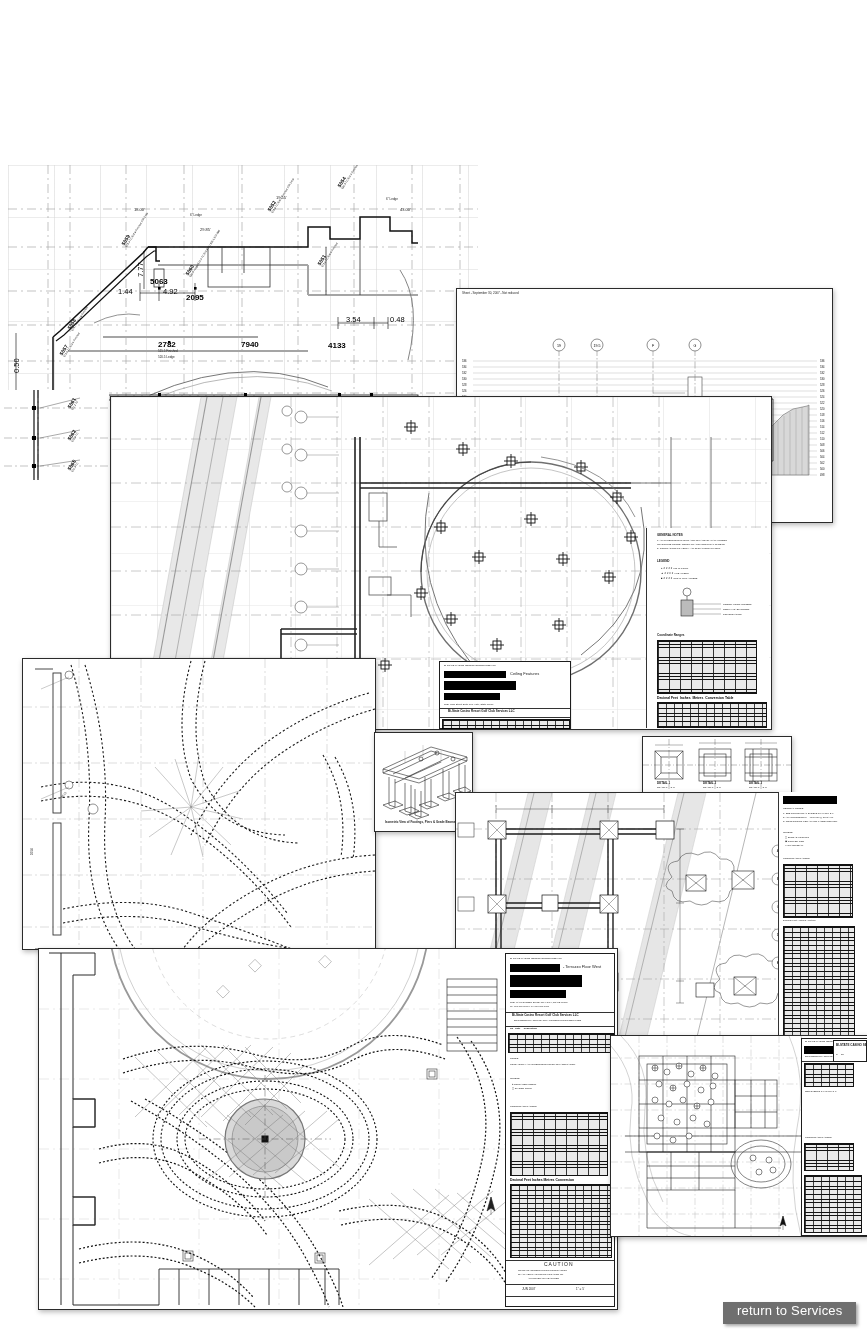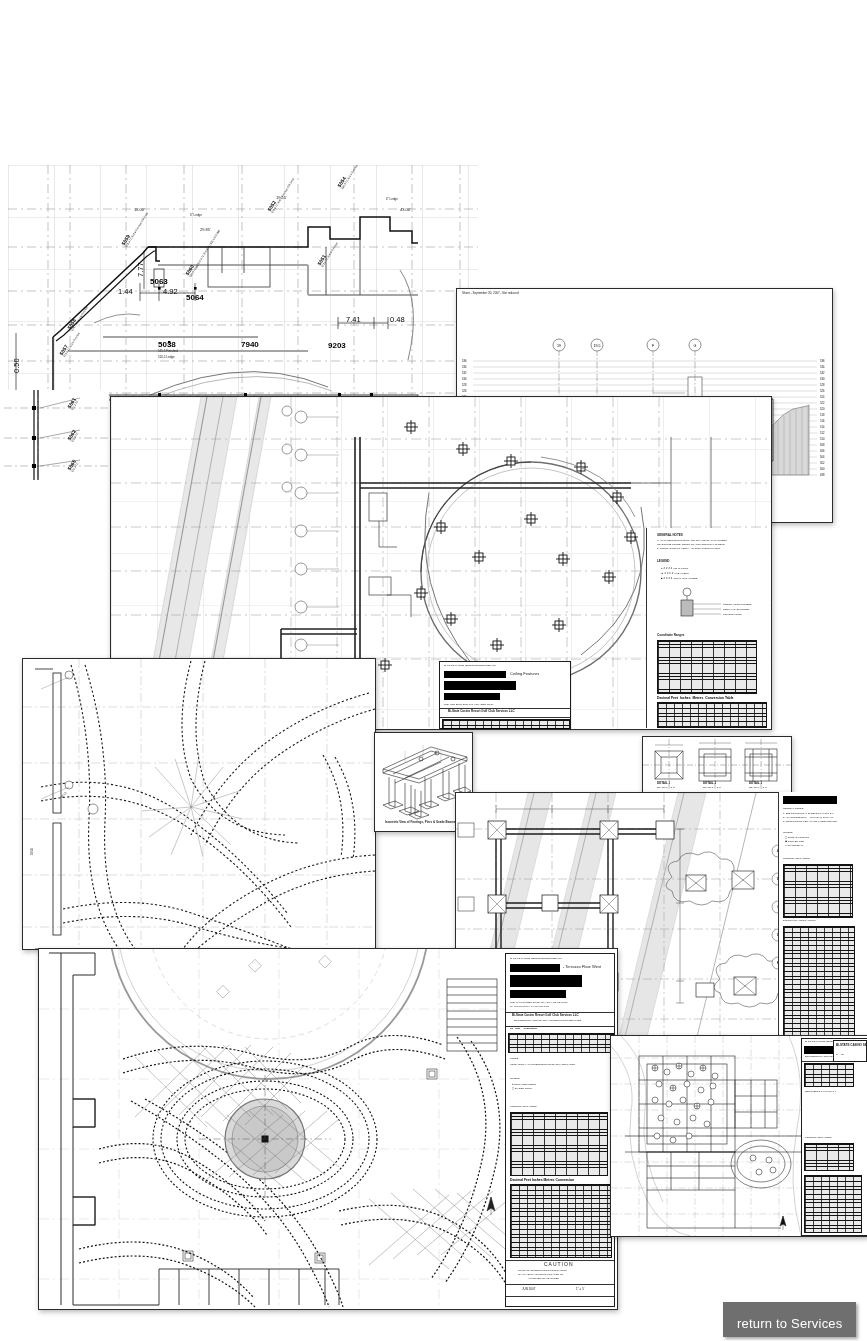--- a/index.html
+++ b/index.html
@@ -54,21 +54,21 @@
     background-image:
       repeating-linear-gradient(to bottom, #000 0 .6px, transparent .6px 2.6px),
       repeating-linear-gradient(to right, rgba(0,0,0,.8) 0 .6px, transparent .6px 8px);}
   .tbl-hdr{position:absolute;font-size:3.4px;font-weight:bold;color:#000;white-space:nowrap;}
   .sectA-title{position:absolute;font-size:9px;letter-spacing:1.2px;color:#000;
                font-family:"Liberation Sans", sans-serif;}
 
   
   .btn-return{position:absolute;background:#6f6f6f;color:#fff;border:none;
     font-size:13px;font-family:"Liberation Sans", sans-serif;
-    padding:14px 14px 6px;cursor:pointer;letter-spacing:.2px;
+    padding:1px 14px 6px;cursor:pointer;letter-spacing:.2px;
     box-shadow:2px 2px 3px rgba(0,0,0,.35);}
 
   .shadowed{box-shadow:1px 2px 5px rgba(0,0,0,.28);}
 </style>
 </head>
 <body>
 
 <div class="stage">
 
   <div class="sheet" style="left:8px;top:165px;width:470px;height:260px;">
@@ -168,39 +168,39 @@
         <line x1="330" y1="152" x2="330" y2="164"></line>
         <line x1="366" y1="152" x2="366" y2="164"></line>
         <line x1="380" y1="152" x2="380" y2="164"></line>
         <line x1="330" y1="158" x2="380" y2="158"></line>
         <line x1="136" y1="86" x2="136" y2="124"></line>
         <line x1="8" y1="168" x2="8" y2="236"></line>
       </g>
     </svg>
 
     <div class="ptlabel" style="left:142px;top:112px;">5063</div>
-    <div class="ptlabel" style="left:178px;top:128px;">5064</div>
-    <div class="ptlabel" style="left:150px;top:175px;">5038</div>
+    <div class="ptlabel" style="left:178px;top:128px;">2095</div>
+    <div class="ptlabel" style="left:150px;top:175px;">2782</div>
     <div class="ptsub" style="left:150px;top:184px;">515.5 Finished</div>
     <div class="ptsub" style="left:150px;top:190px;">520.5 Ledge</div>
     <div class="ptlabel" style="left:233px;top:175px;">7940</div>
-    <div class="ptlabel" style="left:320px;top:176px;">9203</div>
+    <div class="ptlabel" style="left:320px;top:176px;">4133</div>
     <div class="ptlabel" style="left:144px;top:234px;">5045</div>
     <div class="ptsub" style="left:144px;top:243px;">517.0 Control</div>
     <div class="ptlabel" style="left:228px;top:234px;">5046</div>
     <div class="ptsub" style="left:228px;top:243px;">526.0 Control</div>
     <div class="ptlabel" style="left:320px;top:234px;">5047</div>
     <div class="ptsub" style="left:318px;top:243px;">528.35 Control</div>
     <div class="ptlabel" style="left:352px;top:234px;">5048</div>
     <div class="ptsub" style="left:350px;top:243px;">529.4 Control</div>
 
     <div class="dimtxt" style="left:110px;top:122px;">1.44</div>
     <div class="dimtxt" style="left:155px;top:122px;">4.92</div>
     <div class="dimtxt v" style="left:128px;top:112px;">7.77</div>
-    <div class="dimtxt" style="left:338px;top:150px;">7.41</div>
+    <div class="dimtxt" style="left:338px;top:150px;">3.54</div>
     <div class="dimtxt" style="left:382px;top:150px;">0.48</div>
     <div class="dimtxt v" style="left:4px;top:208px;">0.50</div>
     <div class="dimtxt v" style="left:4px;top:258px;">3.90</div>
 
     <div class="mtext t4" style="left:126px;top:43px;">18.00'</div>
     <div class="mtext t4" style="left:268px;top:31px;">19.55'</div>
     <div class="mtext t4" style="left:392px;top:43px;">43.00'</div>
     <div class="mtext t4" style="left:192px;top:63px;">29.85'</div>
     <div class="mtext t3" style="left:182px;top:49px;">6" Ledge</div>
     <div class="mtext t3" style="left:378px;top:33px;">6" Ledge</div>

